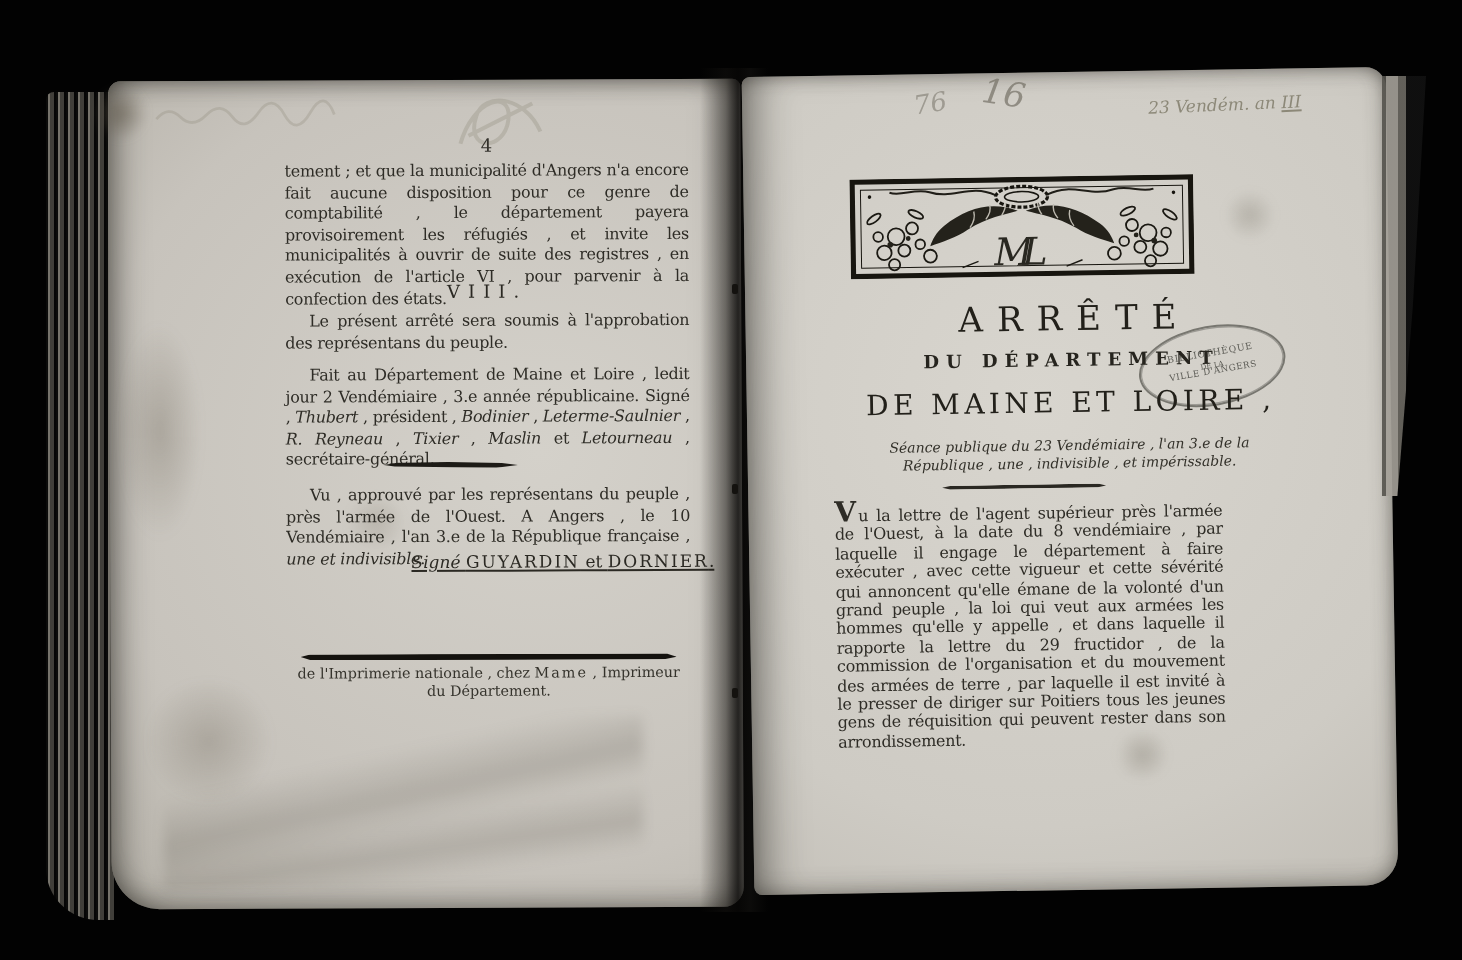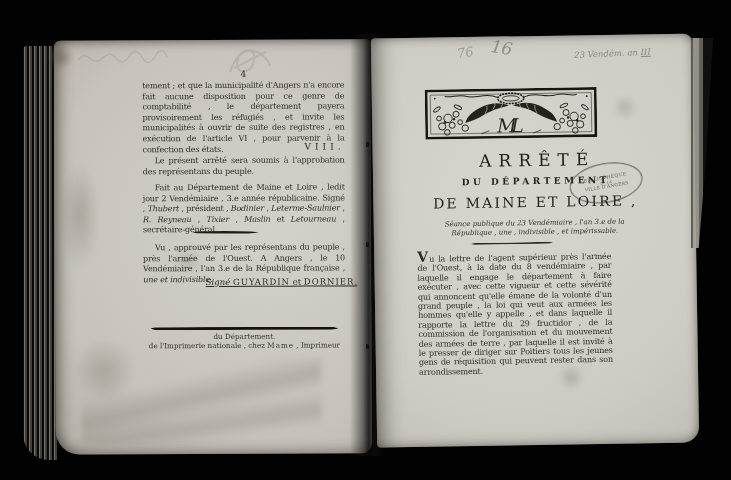--- a/index.html
+++ b/index.html
@@ -38,21 +38,21 @@
   .stitch{position:absolute;width:3px;height:5px;background:#14120f;left:366px;border-radius:1px;}
 
   
   .abs{position:absolute;}
   .body-par{font-size:8px;line-height:10.6px;letter-spacing:-0.15px;text-align:justify;color:#2e2c26;margin:0;}
   .indent{text-indent:12px;}
 
   
   .pnum{left:88px;top:29px;width:202px;font-size:9px;text-align:center;color:#33312b;}
   .p1{left:88px;top:41px;width:202px;}
-  .h8{left:88px;top:102px;width:202px;text-align:right;font-size:9px;letter-spacing:4px;color:#2a2822;}
+  .h8{left:88px;top:102px;width:202px;text-align:center;font-size:9px;letter-spacing:4px;color:#2a2822;}
   .p2{left:88px;top:116px;width:202px;}
   .p3{left:88px;top:143px;width:202px;}
   .rule-taper{left:137px;top:191px;width:67px;height:3px;background:#1d1b16;
     clip-path:polygon(0 45%,10% 12%,48% 0,88% 22%,100% 55%,84% 100%,38% 82%,8% 72%);}
   .p4{left:88px;top:203px;width:202px;}
   .sig{left:100px;top:237px;width:202px;text-align:right;font-size:8.5px;color:#2b2923;text-decoration:underline;}
   .rule-heavy{left:95px;top:287px;width:188px;height:3.4px;background:#14120e;
     clip-path:polygon(0 35%,2.5% 0,97.5% 12%,100% 58%,96% 100%,2.5% 82%);}
   .imprint{left:88px;top:293px;width:202px;text-align:center;font-size:7.2px;line-height:8.8px;color:#35332c;}
   .imp1{letter-spacing:2.4px;}
@@ -121,22 +121,22 @@
     <div class="abs pnum">4</div>
     <p class="abs body-par p1">tement ; et que la municipalité d'Angers n'a encore fait aucune disposition pour ce genre de comptabilité , le département payera provisoirement les réfugiés , et invite les municipalités à ouvrir de suite des registres , en exécution de l'article VI , pour parvenir à la confection des états.</p>
     <div class="abs h8">VIII.</div>
     <p class="abs body-par p2 indent">Le présent arrêté sera soumis à l'approbation des représentans du peuple.</p>
     <p class="abs body-par p3 indent"><span>Fait au Département de Maine et Loire , ledit jour 2 Vendémiaire , 3.e année républicaine. Signé , </span><span style="font-style: italic;">Thubert</span><span> , président , </span><span style="font-style: italic;">Bodinier</span><span> , </span><span style="font-style: italic;">Leterme-Saulnier</span><span> , </span><span style="font-style: italic;">R. Reyneau</span><span> , </span><span style="font-style: italic;">Tixier</span><span> , </span><span style="font-style: italic;">Maslin</span><span> et </span><span style="font-style: italic;">Letourneau</span><span> , secrétaire-général.</span></p>
     <div class="abs rule-taper"></div>
     <p class="abs body-par p4 indent"><span>Vu , approuvé par les représentans du peuple , près l'armée de l'Ouest. A Angers , le 10 Vendémiaire , l'an 3.e de la République française , </span><span style="font-style: italic;">une et indivisible</span><span>.</span></p>
     <div class="abs sig"><span style="font-style: italic;">Signé </span><span style="letter-spacing: 1px;">GUYARDIN</span><span> et </span><span style="letter-spacing: 1px;">DORNIER</span><span>.</span></div>
     <div class="abs rule-heavy"></div>
     <div class="abs imprint">
+      <div><span>de l'Imprimerie nationale , chez </span><span style="letter-spacing: 1px;">Mame</span><span> , Imprimeur</span></div>
       <div>du Département.</div>
-      <div><span>de l'Imprimerie nationale , chez </span><span style="letter-spacing: 1px;">Mame</span><span> , Imprimeur</span></div>
     </div>
   </div>
 
   <div class="gutter"></div>
   <div class="stitch" style="top:142px"></div>
   <div class="stitch" style="top:242px"></div>
   <div class="stitch" style="top:344px"></div>
 
   <div class="page page-right">
     <div class="spot fR1"></div>

